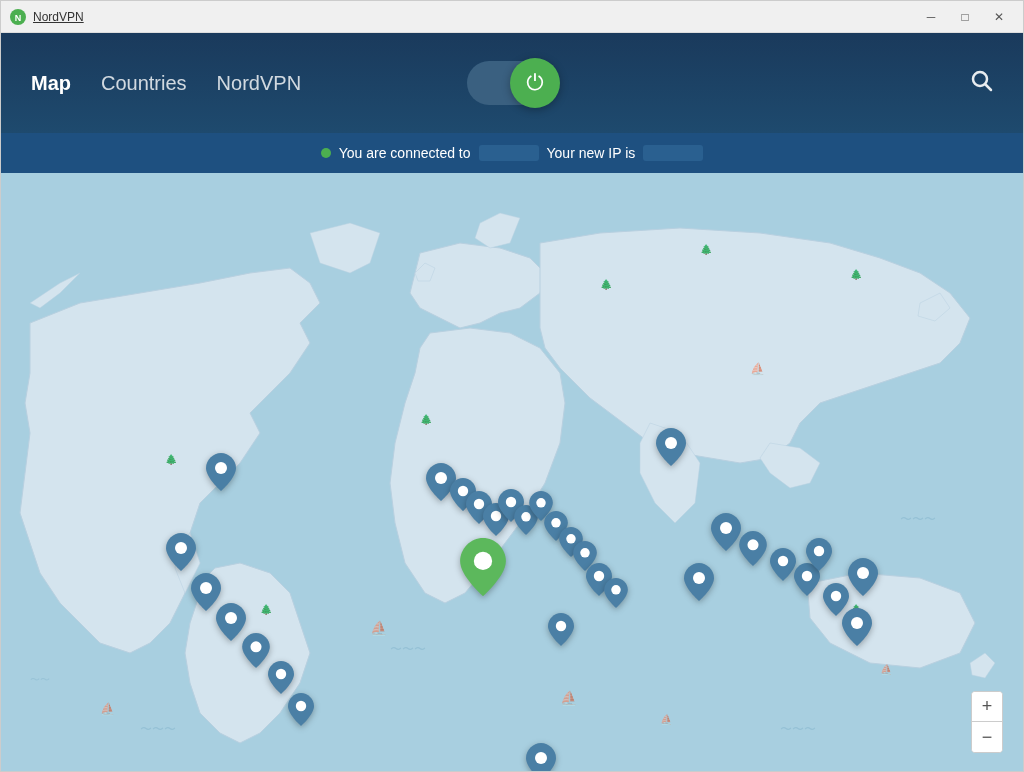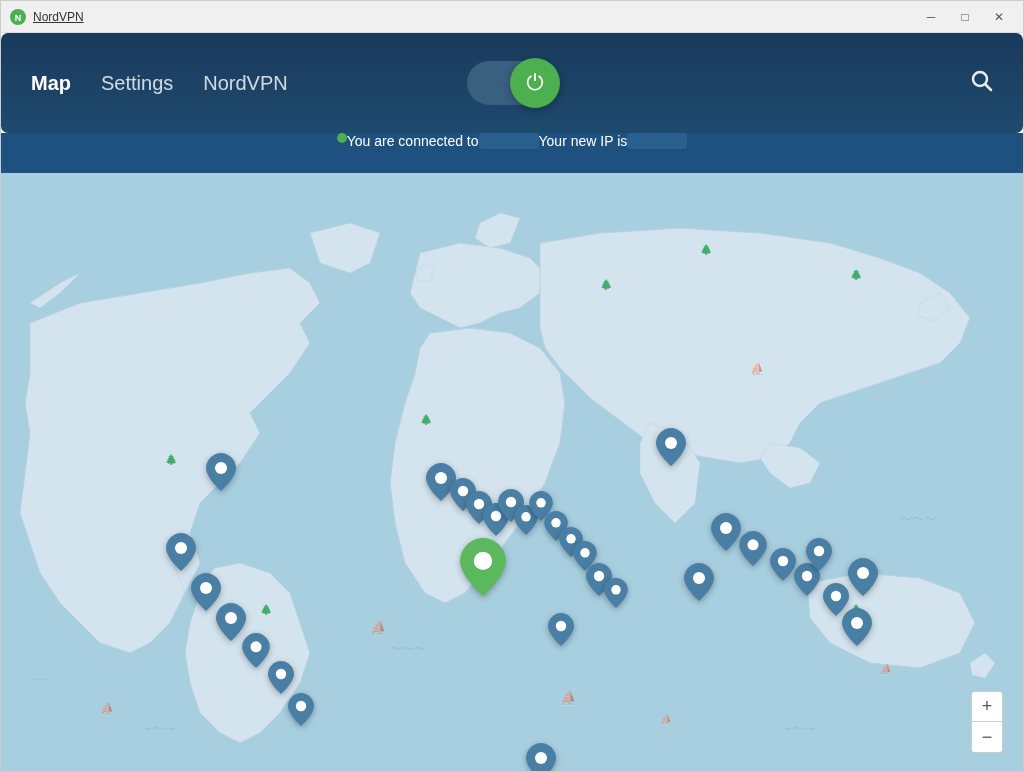--- a/index.html
+++ b/index.html
@@ -54,21 +54,20 @@
     }
 
     
     .header {
       height: 100px;
       background: linear-gradient(180deg, #1a3a5c 0%, #1e4a6e 100%);
       display: flex;
       align-items: center;
       padding: 0 30px;
       position: relative;
-      border-radius: 7px;
     }
     .nav-tabs {
       display: flex;
       align-items: center;
       gap: 30px;
     }
     .nav-tab {
       font-size: 20px;
       color: #fff;
       cursor: pointer;
@@ -125,21 +124,23 @@
       font-size: 24px;
       cursor: pointer;
       opacity: 0.9;
     }
 
     
     .statusbar {
       height: 40px;
       background: #1e5080;
       display: flex;
+      align-items: center;
       justify-content: center;
+      gap: 8px;
       color: #fff;
       font-size: 14px;
     }
     .status-dot {
       width: 10px;
       height: 10px;
       border-radius: 50%;
       background: #4caf50;
       flex-shrink: 0;
     }
@@ -224,21 +225,21 @@
   <div class="titlebar-controls">
     <button class="titlebar-btn">─</button>
     <button class="titlebar-btn">□</button>
     <button class="titlebar-btn close">✕</button>
   </div>
 </div>
 
 <div class="header">
   <nav class="nav-tabs">
     <a class="nav-tab active">Map</a>
-    <a class="nav-tab">Settings</a>
+    <a class="nav-tab">Countries</a>
     <a class="nav-tab">NordVPN</a>
   </nav>
 
   <div class="power-toggle-wrap">
     <div class="toggle-track">
       <div class="toggle-thumb">
         <span class="power-icon">⏻</span>
       </div>
     </div>
   </div>

